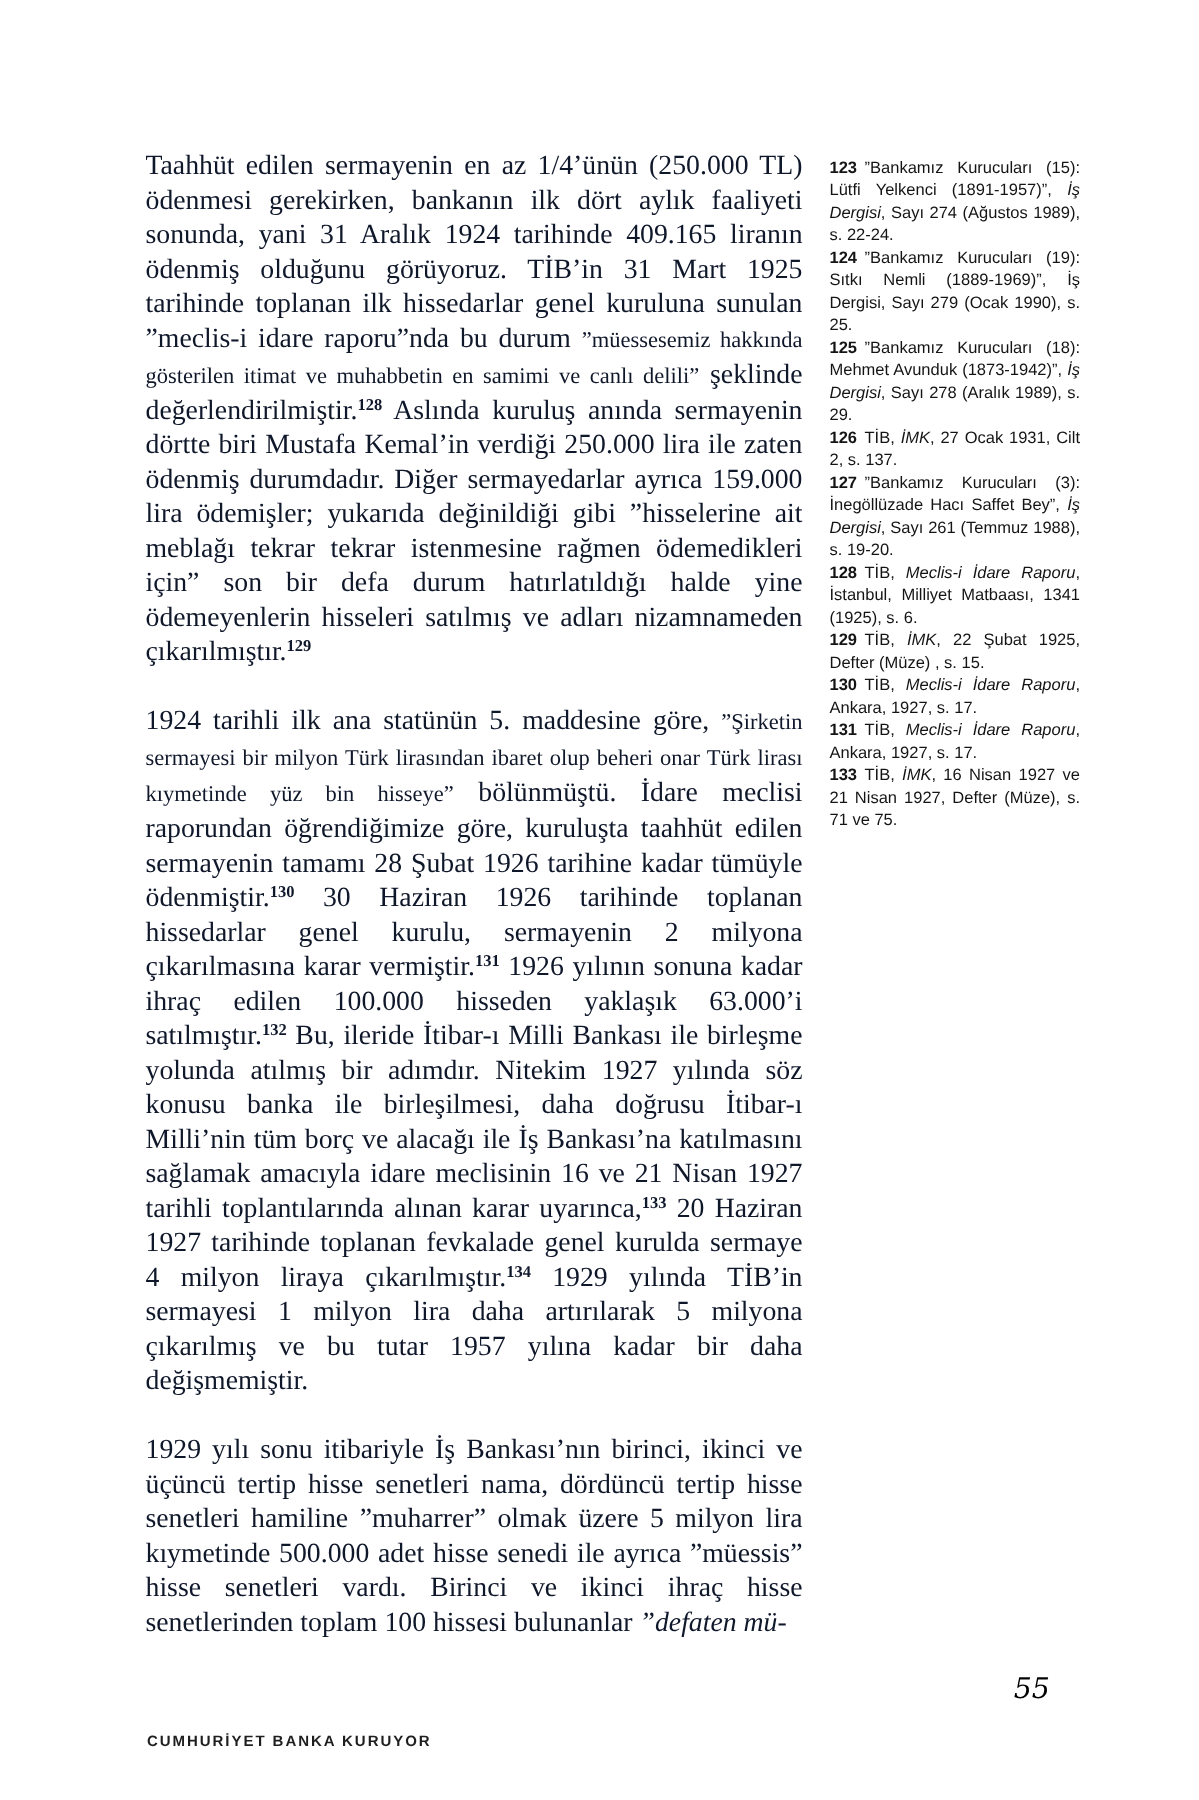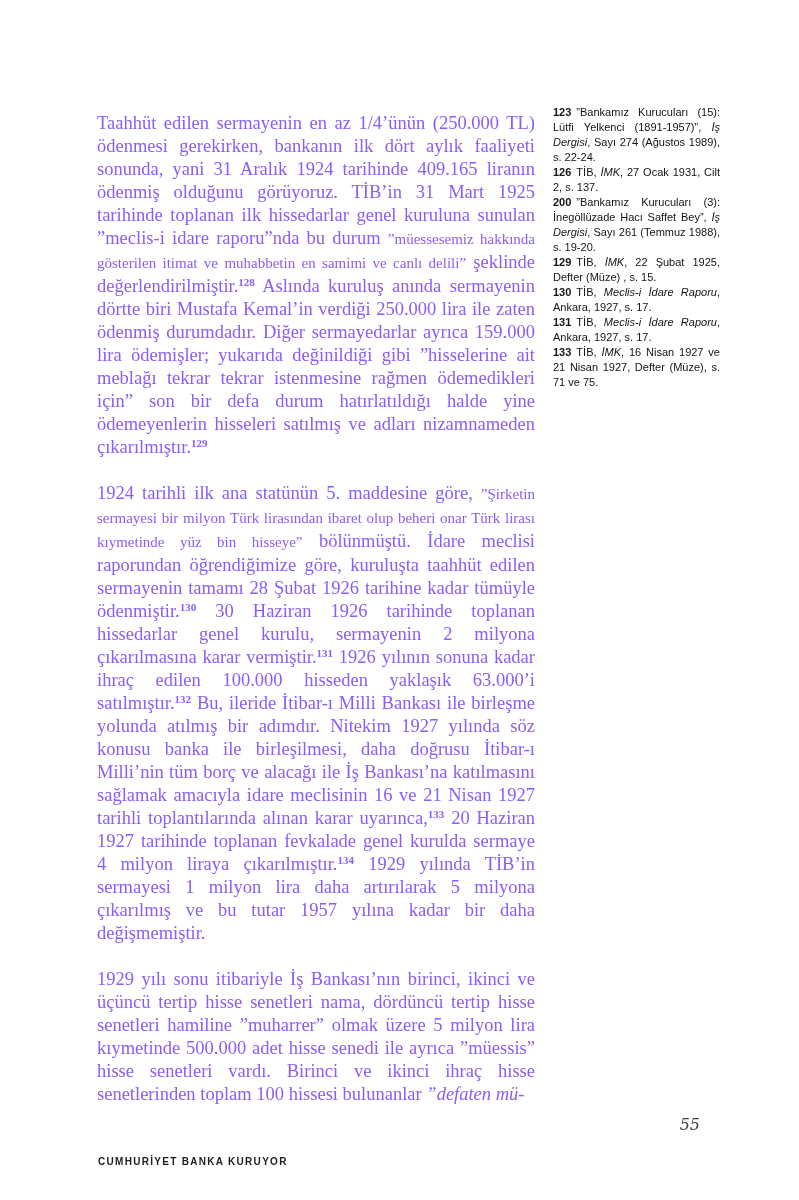--- a/index.html
+++ b/index.html
@@ -10,25 +10,25 @@
     position: relative;
     overflow: hidden;
   }
 
   
   .main-col {
     position: absolute;
     left: 97px; top: 100px; width: 438px;
   }
   .para {
-    margin: 12px 0 23px 0;
+    margin: 0 0 23px 0;
     font-family: "Liberation Serif", "DejaVu Serif", serif;
     font-size: 18.5px;
     line-height: 23px;
-    color: #8b5cf6;
+    color: #0f172a;
     text-align: justify;
   }
   .para:last-child { margin-bottom: 0; }
   .seg-normal { }
   .seg-small { font-size: 15px; }
   .seg-italic { font-style: italic; }
   sup.seg-sup {
     font-weight: 700;
     font-size: 11px;
     line-height: 0;
@@ -63,44 +63,53 @@
     font-size: 10px;
     font-weight: 700;
     letter-spacing: 1.3px;
     color: #1e1e1e;
   }
   .page-number {
     position: absolute;
     right: 99px; top: 1115px;
     font-family: "DejaVu Serif", "Liberation Serif", serif;
     font-style: italic;
-    font-size: 16px;
-    color: #404040;
+    font-size: 19px;
+    color: #000000;
   }
 </style>
 </head>
 <body>
 
 <div class="page">
 
   <div class="main-col">
     <p class="para"><span class="seg-normal">Taahhüt edilen sermayenin en az 1/4’ünün (250.000 TL) ödenmesi gerekirken, bankanın ilk dört aylık faaliyeti sonunda, yani 31 Aralık 1924 tarihinde 409.165 liranın ödenmiş olduğunu görüyoruz. TİB’in 31 Mart 1925 tarihinde toplanan ilk hissedarlar genel kuruluna sunulan ”meclis-i idare raporu”nda bu durum </span><span class="seg-small">”müessesemiz hakkında gösterilen itimat ve muhabbetin en samimi ve canlı delili”</span><span class="seg-normal"> şeklinde değerlendirilmiştir.</span><sup class="seg-sup">128</sup><span class="seg-normal"> Aslında kuruluş anında sermayenin dörtte biri Mustafa Kemal’in verdiği 250.000 lira ile zaten ödenmiş durumdadır. Diğer sermayedarlar ayrıca 159.000 lira ödemişler; yukarıda değinildiği gibi ”hisselerine ait meblağı tekrar tekrar istenmesine rağmen ödemedikleri için” son bir defa durum hatırlatıldığı halde yine ödemeyenlerin hisseleri satılmış ve adları nizamnameden çıkarılmıştır.</span><sup class="seg-sup">129</sup></p>
     <p class="para"><span class="seg-normal">1924 tarihli ilk ana statünün 5. maddesine göre, </span><span class="seg-small">”Şirketin sermayesi bir milyon Türk lirasından ibaret olup beheri onar Türk lirası kıymetinde yüz bin hisseye”</span><span class="seg-normal"> bölünmüştü. İdare meclisi raporundan öğrendiğimize göre, kuruluşta taahhüt edilen sermayenin tamamı 28 Şubat 1926 tarihine kadar tümüyle ödenmiştir.</span><sup class="seg-sup">130</sup><span class="seg-normal"> 30 Haziran 1926 tarihinde toplanan hissedarlar genel kurulu, sermayenin 2 milyona çıkarılmasına karar vermiştir.</span><sup class="seg-sup">131</sup><span class="seg-normal"> 1926 yılının sonuna kadar ihraç edilen 100.000 hisseden yaklaşık 63.000’i satılmıştır.</span><sup class="seg-sup">132</sup><span class="seg-normal"> Bu, ileride İtibar-ı Milli Bankası ile birleşme yolunda atılmış bir adımdır. Nitekim 1927 yılında söz konusu banka ile birleşilmesi, daha doğrusu İtibar-ı Milli’nin tüm borç ve alacağı ile İş Bankası’na katılmasını sağlamak amacıyla idare meclisinin 16 ve 21 Nisan 1927 tarihli toplantılarında alınan karar uyarınca,</span><sup class="seg-sup">133</sup><span class="seg-normal"> 20 Haziran 1927 tarihinde toplanan fevkalade genel kurulda sermaye 4 milyon liraya çıkarılmıştır.</span><sup class="seg-sup">134</sup><span class="seg-normal"> 1929 yılında TİB’in sermayesi 1 milyon lira daha artırılarak 5 milyona çıkarılmış ve bu tutar 1957 yılına kadar bir daha değişmemiştir.</span></p>
     <p class="para"><span class="seg-normal">1929 yılı sonu itibariyle İş Bankası’nın birinci, ikinci ve üçüncü tertip hisse senetleri nama, dördüncü tertip hisse senetleri hamiline ”muharrer” olmak üzere 5 milyon lira kıymetinde 500.000 adet hisse senedi ile ayrıca ”müessis” hisse senetleri vardı. Birinci ve ikinci ihraç hisse senetlerinden toplam 100 hissesi bulunanlar </span><span class="seg-italic">”defaten mü-</span></p>
   </div>
 
   <aside class="sidebar">
     <div class="footnote">
       <b class="fn-num">123</b><span class="fn-text"><span class="seg-normal">”Bankamız Kurucuları (15): Lütfi Yelkenci (1891-1957)”, </span><span class="seg-italic">İş Dergisi</span><span class="seg-normal">, Sayı 274 (Ağustos 1989), s. 22-24.</span></span>
     </div>
     <div class="footnote">
+      <b class="fn-num">124</b><span class="fn-text"><span class="seg-normal">”Bankamız Kurucuları (19): Sıtkı Nemli (1889-1969)”, İş Dergisi, Sayı 279 (Ocak 1990), s. 25.</span></span>
+    </div>
+    <div class="footnote">
+      <b class="fn-num">125</b><span class="fn-text"><span class="seg-normal">”Bankamız Kurucuları (18): Mehmet Avunduk (1873-1942)”, </span><span class="seg-italic">İş Dergisi</span><span class="seg-normal">, Sayı 278 (Aralık 1989), s. 29.</span></span>
+    </div>
+    <div class="footnote">
       <b class="fn-num">126</b><span class="fn-text"><span class="seg-normal">TİB, </span><span class="seg-italic">İMK</span><span class="seg-normal">, 27 Ocak 1931, Cilt 2, s. 137.</span></span>
     </div>
     <div class="footnote">
-      <b class="fn-num">200</b><span class="fn-text"><span class="seg-normal">”Bankamız Kurucuları (3): İnegöllüzade Hacı Saffet Bey”, </span><span class="seg-italic">İş Dergisi</span><span class="seg-normal">, Sayı 261 (Temmuz 1988), s. 19-20.</span></span>
+      <b class="fn-num">127</b><span class="fn-text"><span class="seg-normal">”Bankamız Kurucuları (3): İnegöllüzade Hacı Saffet Bey”, </span><span class="seg-italic">İş Dergisi</span><span class="seg-normal">, Sayı 261 (Temmuz 1988), s. 19-20.</span></span>
+    </div>
+    <div class="footnote">
+      <b class="fn-num">128</b><span class="fn-text"><span class="seg-normal">TİB, </span><span class="seg-italic">Meclis-i İdare Raporu</span><span class="seg-normal">, İstanbul, Milliyet Matbaası, 1341 (1925), s. 6.</span></span>
     </div>
     <div class="footnote">
       <b class="fn-num">129</b><span class="fn-text"><span class="seg-normal">TİB, </span><span class="seg-italic">İMK</span><span class="seg-normal">, 22 Şubat 1925, Defter (Müze) , s. 15.</span></span>
     </div>
     <div class="footnote">
       <b class="fn-num">130</b><span class="fn-text"><span class="seg-normal">TİB, </span><span class="seg-italic">Meclis-i İdare Raporu</span><span class="seg-normal">, Ankara, 1927, s. 17.</span></span>
     </div>
     <div class="footnote">
       <b class="fn-num">131</b><span class="fn-text"><span class="seg-normal">TİB, </span><span class="seg-italic">Meclis-i İdare Raporu</span><span class="seg-normal">, Ankara, 1927, s. 17.</span></span>
     </div>

